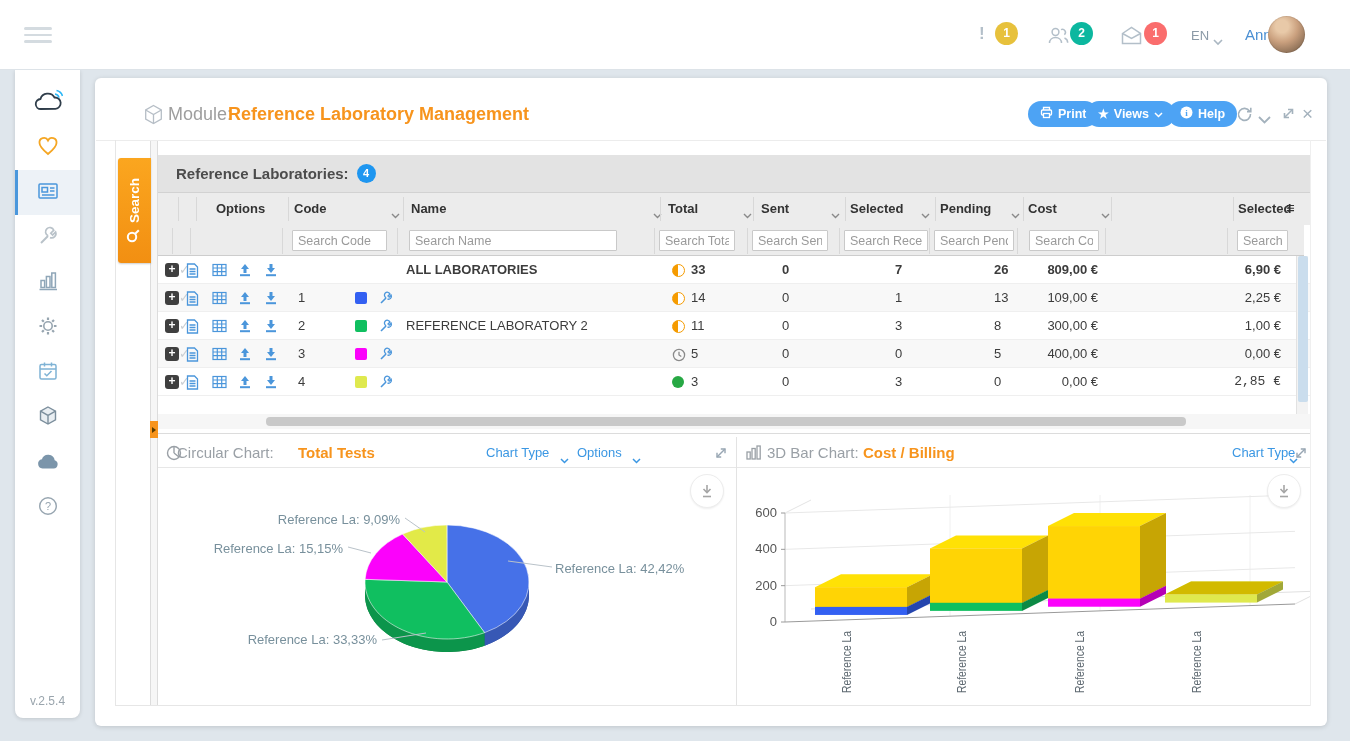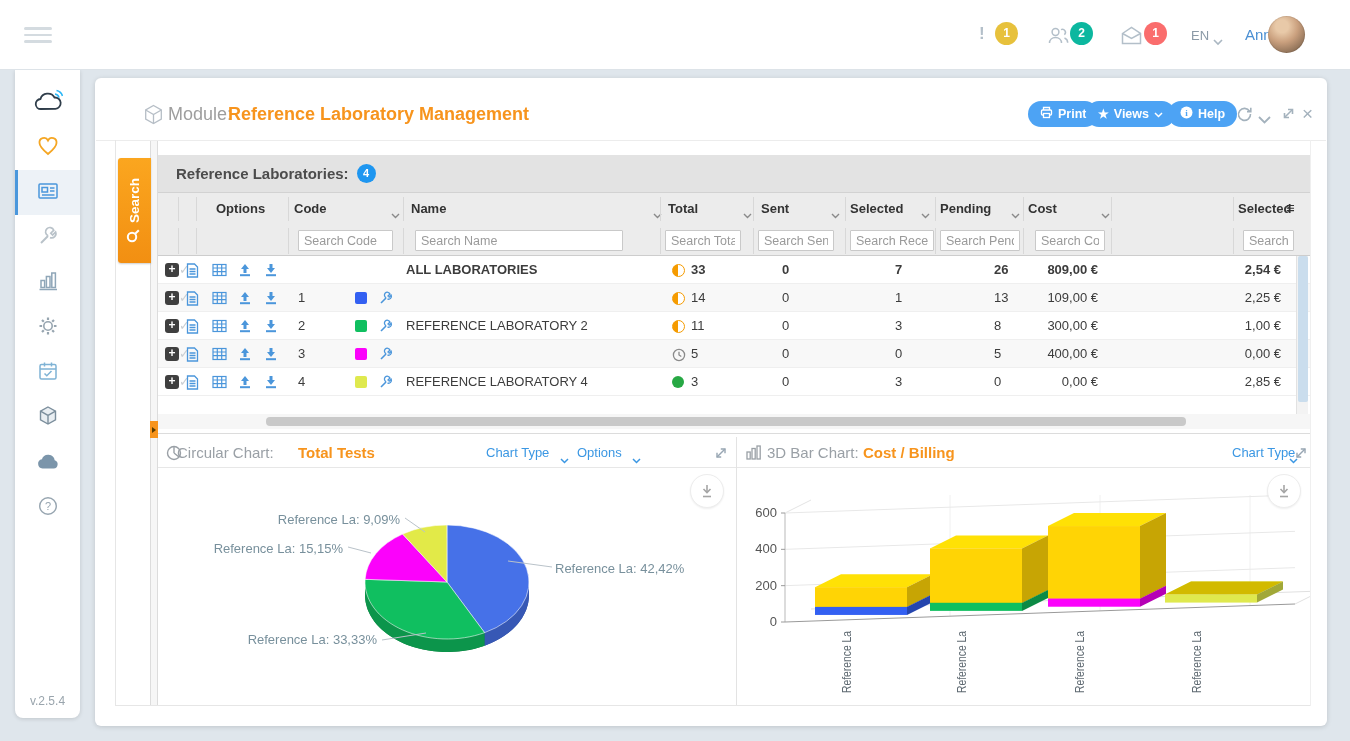--- a/index.html
+++ b/index.html
@@ -44,21 +44,21 @@
 .strip-marker{position:absolute;left:150px;top:421px;width:8px;height:17px;background:#f7941d;z-index:4;cursor:pointer;display:flex;align-items:center;justify-content:center}
 .strip-marker:after{content:"";border-left:4px solid #5a3c00;border-top:3px solid transparent;border-bottom:3px solid transparent}
 .search-tab{position:absolute;left:118px;top:158px;width:33px;height:105px;background:linear-gradient(#fba61f,#f28f12);border-radius:3px 0 0 3px;z-index:4;cursor:pointer;display:flex;align-items:center;justify-content:center;box-shadow:0 1px 2px rgba(0,0,0,.2)}
 .search-tab .rot{transform:rotate(-90deg);display:flex;align-items:center;gap:6px;white-space:nowrap}
 .search-tab span{color:#fff;font-weight:bold;font-size:13.5px}
 
 
 .gtitle{position:absolute;left:158px;top:155px;width:1152px;height:38px;background:#e3e3e3;border-bottom:1px solid #d2d2d2;z-index:2;display:flex;align-items:center;padding-left:18px;font-size:15px;color:#4c4c4c;font-weight:bold}
 .gbadge{display:inline-block;margin-left:8px;width:19px;height:19px;border-radius:50%;background:#1e96f0;color:#fff;font-size:11px;font-weight:bold;text-align:center;line-height:19px}
 .ghead{position:absolute;left:158px;top:193px;width:1152px;height:32px;background:#ececec;z-index:2}
-.gfilter{position:absolute;left:158px;top:225px;width:1152px;height:31px;background:#ececec;border-bottom:1px solid #cdcdcd;z-index:2}
+.gfilter{position:absolute;left:152px;top:225px;width:1152px;height:31px;background:#ececec;border-bottom:1px solid #cdcdcd;z-index:2}
 .hcell{position:absolute;top:8px;font-size:13px;font-weight:bold;color:#333;white-space:nowrap}
 .vsep{position:absolute;top:4px;width:1px;height:24px;background:#d8d8d8}
 .vsep2{position:absolute;top:3px;width:1px;height:26px;background:#d8d8d8}
 .hmenu{position:absolute;top:6px;font-size:15px;color:#333;cursor:pointer;letter-spacing:-1px}
 .finput{position:absolute;top:5px;height:21px;border:1px solid #c9c9c9;border-radius:1px;font-size:12.5px;padding:0 5px;color:#444;background:#fff}
 .finput::placeholder{color:#9a9a9a}
 .grows{position:absolute;left:158px;top:256px;width:1152px;z-index:2;background:#fff}
 .grow{position:relative;height:28px;border-bottom:1px solid #efefef;font-size:13px;color:#3c3c3c}
 .grow.alt{background:#f8f8f8}
 .cell{position:absolute;top:0;line-height:28px;white-space:nowrap}
@@ -382,21 +382,21 @@
             <rect x="2" y="11.2" width="10" height="2"></rect>
           </svg></span>
         <span class="cell" style="left: 140px;"></span>
         <span class="cell" style="left: 248px; font-weight: bold;">ALL LABORATORIES</span>
         <span class="tico" style="left: 514px;"><span style="display:inline-block;width:13px;height:13px;border-radius:50%;border:1.5px solid #f59b00;background:linear-gradient(to right,#f59b00 50%,#fff 50%)"></span></span>
         <span class="cell" style="left: 533px; font-weight: bold;">33</span>
         <span class="cell" style="left: 624px; font-weight: bold;">0</span>
         <span class="cell" style="left: 737px; font-weight: bold;">7</span>
         <span class="cell" style="left: 836px; font-weight: bold;">26</span>
         <span class="rightbox" style="left: 800px; width: 140px; font-weight: bold;">809,00 €</span>
-        <span class="rightbox" style="left: 1010px; width: 113px; font-weight: bold;">2,54 €</span>
+        <span class="rightbox" style="left: 1010px; width: 113px; font-weight: bold;">6,90 €</span>
       </div>
       <div class="grow alt">
         <span class="plusbtn" style="left: 7px;">+</span>
         <span class="chk" style="left: 21px;">✓</span>
         <span class="oicon" style="left: 28px;"><svg width="13" height="15" viewBox="0 0 13 15" fill="none" stroke="#4b96db" stroke-width="1.3">
             <path d="M1.5 1h7l3 3v10h-10z"></path>
             <path d="M3.5 6h6M3.5 8.5h6M3.5 11h6"></path>
           </svg></span>
         <span class="oicon" style="left: 54px;"><svg width="15" height="14" viewBox="0 0 15 14" fill="none" stroke="#4b96db" stroke-width="1.2">
             <rect x="1" y="1.5" width="13" height="11"></rect>
@@ -512,28 +512,27 @@
         <span class="oicon" style="left: 106px;"><svg width="14" height="14" viewBox="0 0 14 14" fill="#4b96db">
             <path d="M7 10 3 5 H5.5 V1 H8.5 V5 H11 Z"></path>
             <rect x="2" y="11.2" width="10" height="2"></rect>
           </svg></span>
         <span class="cell" style="left: 140px;">4</span>
         <span class="swatch" style="left: 197px; background: rgb(223, 233, 78);"></span>
         <span class="oicon" style="left: 221px;"><svg width="14" height="14" viewBox="0 0 14 14" fill="none" stroke="#4b96db" stroke-width="1.6">
             <path d="M2 12 L7 7"></path>
             <path d="M7.2 6.8 a2.9 2.9 0 1 1 3.8-3.8 l-2 2 1.2 1.2 2-2 a2.9 2.9 0 0 1 -3.8 3.8" stroke-width="1.3"></path>
           </svg></span>
-        <span class="cell" style="left: 248px;">REFERENCE LABORATORY 4</span>
         <span class="tico" style="left: 514px;"><span style="display:inline-block;width:12px;height:12px;border-radius:50%;background:#27a844"></span></span>
         <span class="cell" style="left: 533px;">3</span>
         <span class="cell" style="left: 624px;">0</span>
         <span class="cell" style="left: 737px;">3</span>
         <span class="cell" style="left: 836px;">0</span>
         <span class="rightbox" style="left: 800px; width: 140px;">0,00 €</span>
-        <span class="rightbox" style="left: 1010px; width: 113px;">2,85 €</span>
+        <span class="rightbox" style="left: 1010px; width: 113px; font-family: Liberation Mono, monospace;">2,85 €</span>
       </div>
     </div>
   <div class="vscroll">
       <div class="vthumb"></div>
     </div>
   <div class="hscroll">
       <div class="hthumb"></div>
     </div>
   <div class="chart-sep"></div>
 

